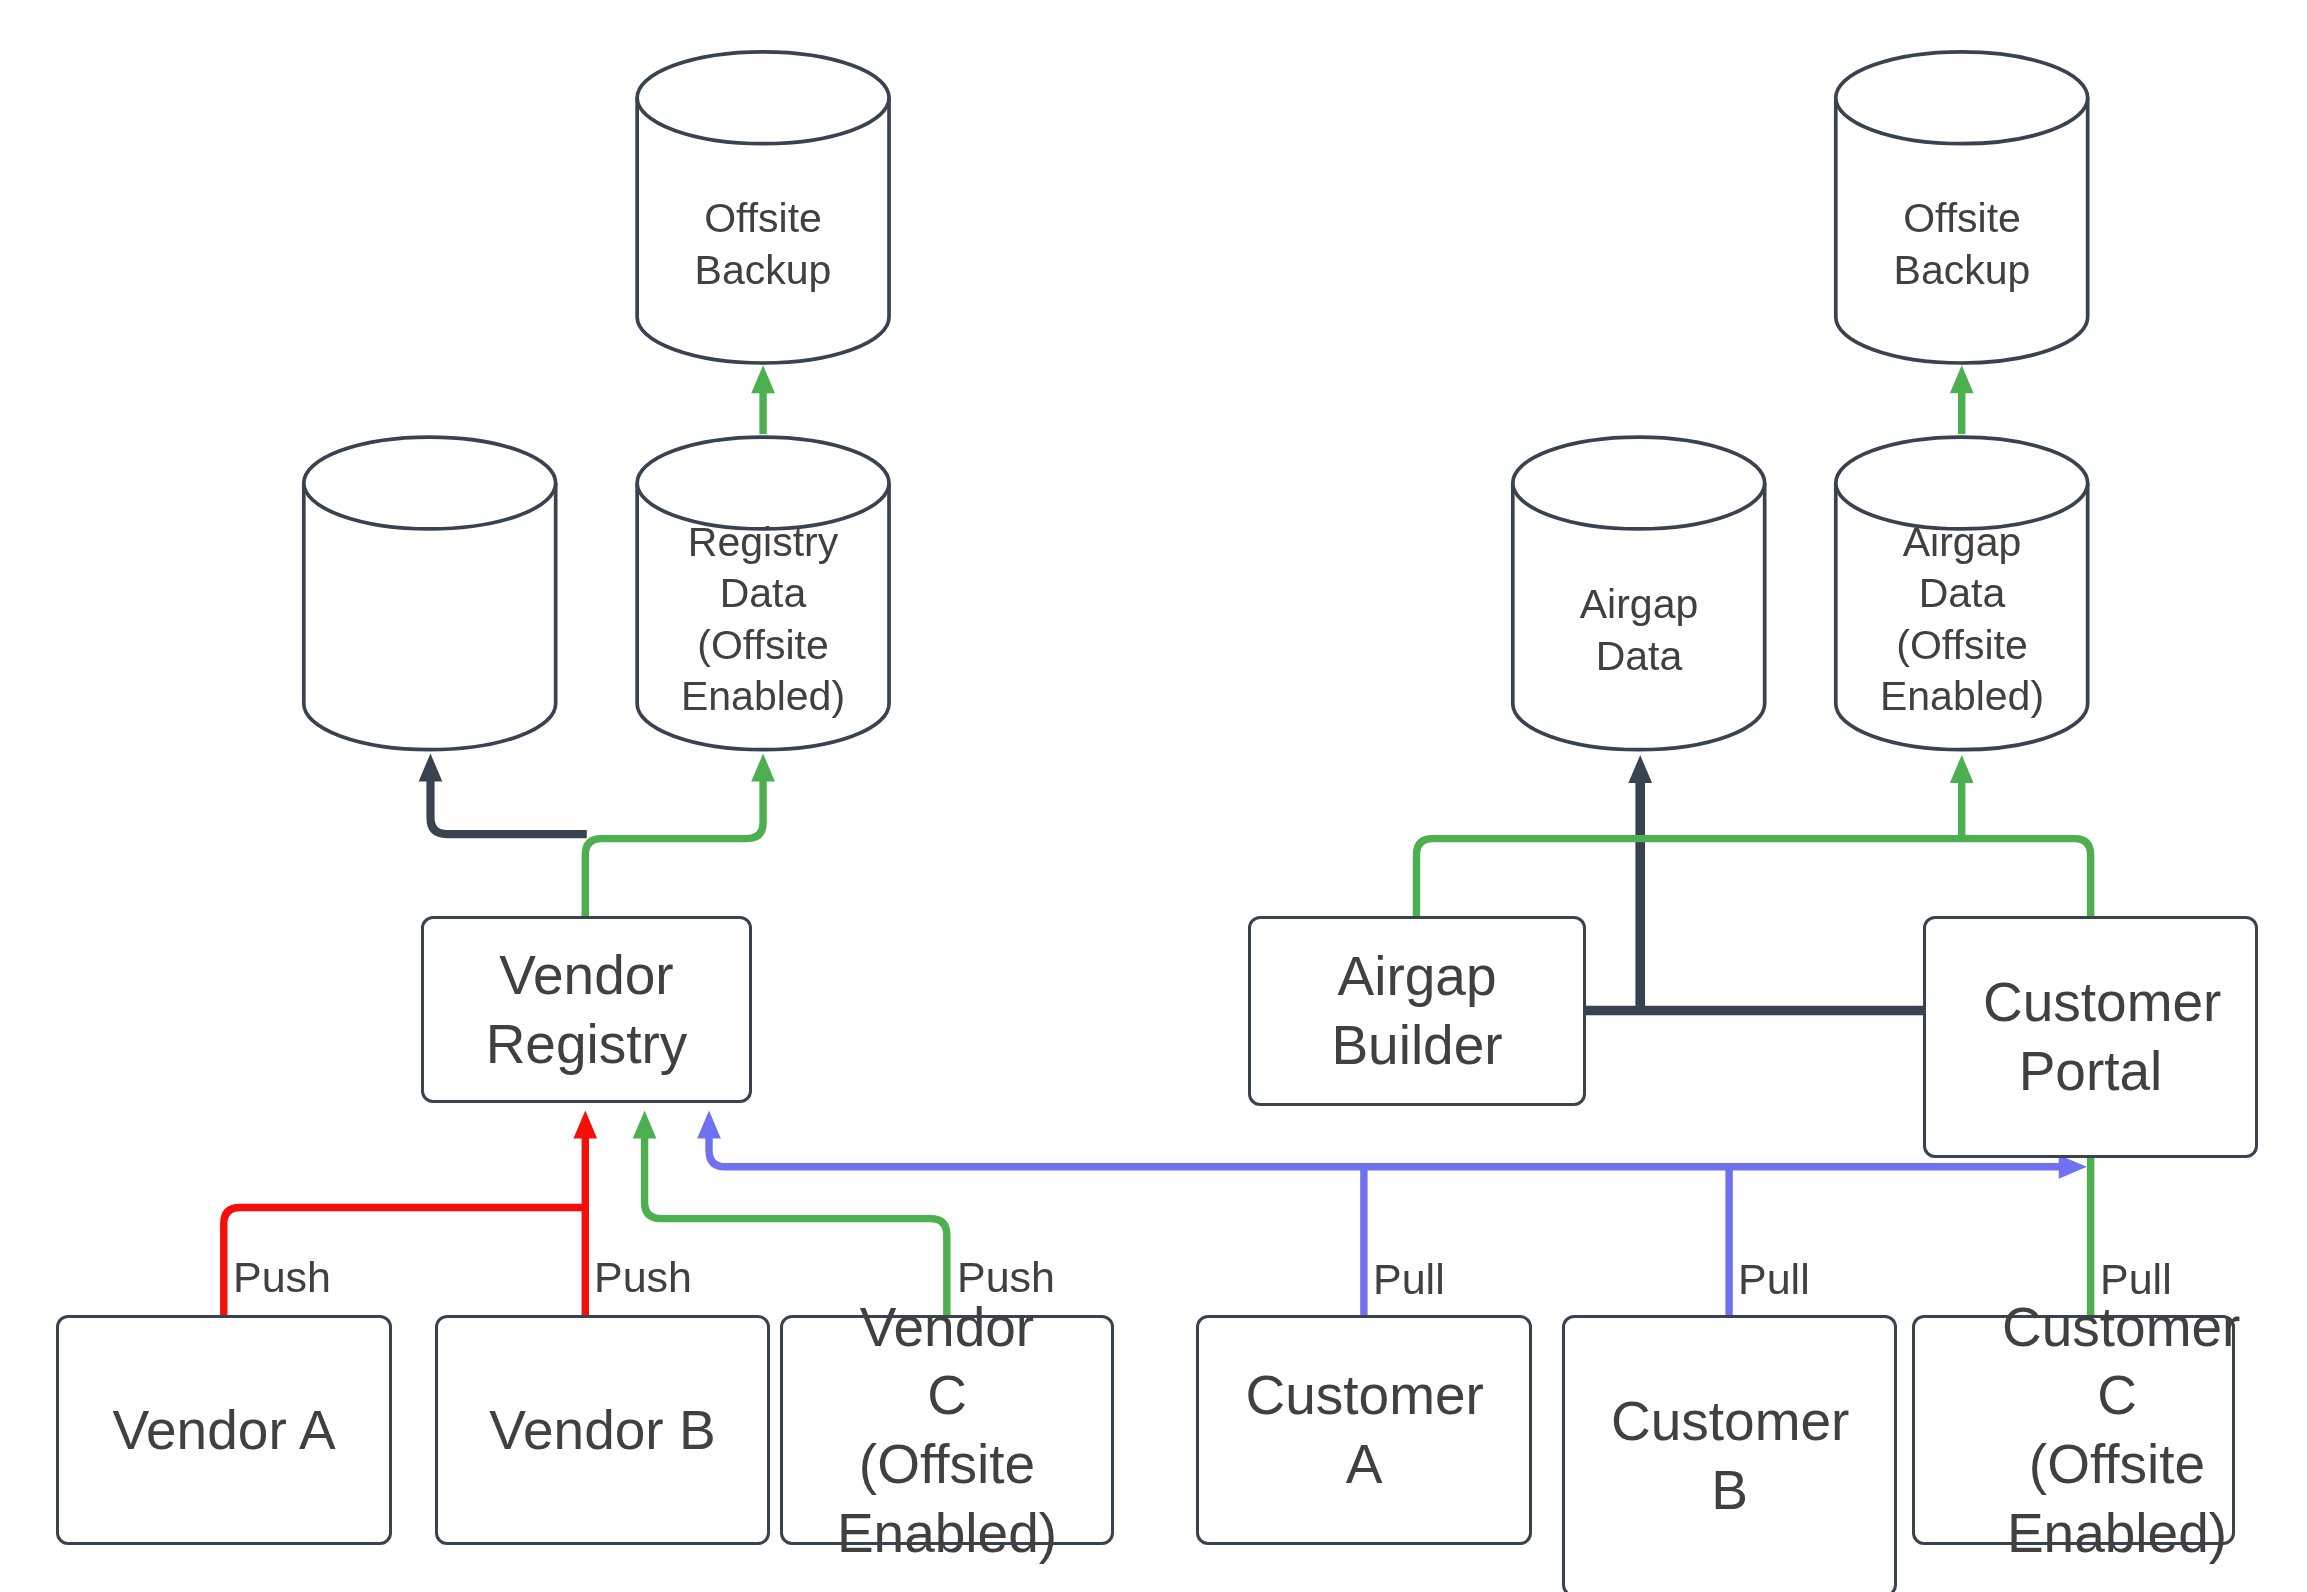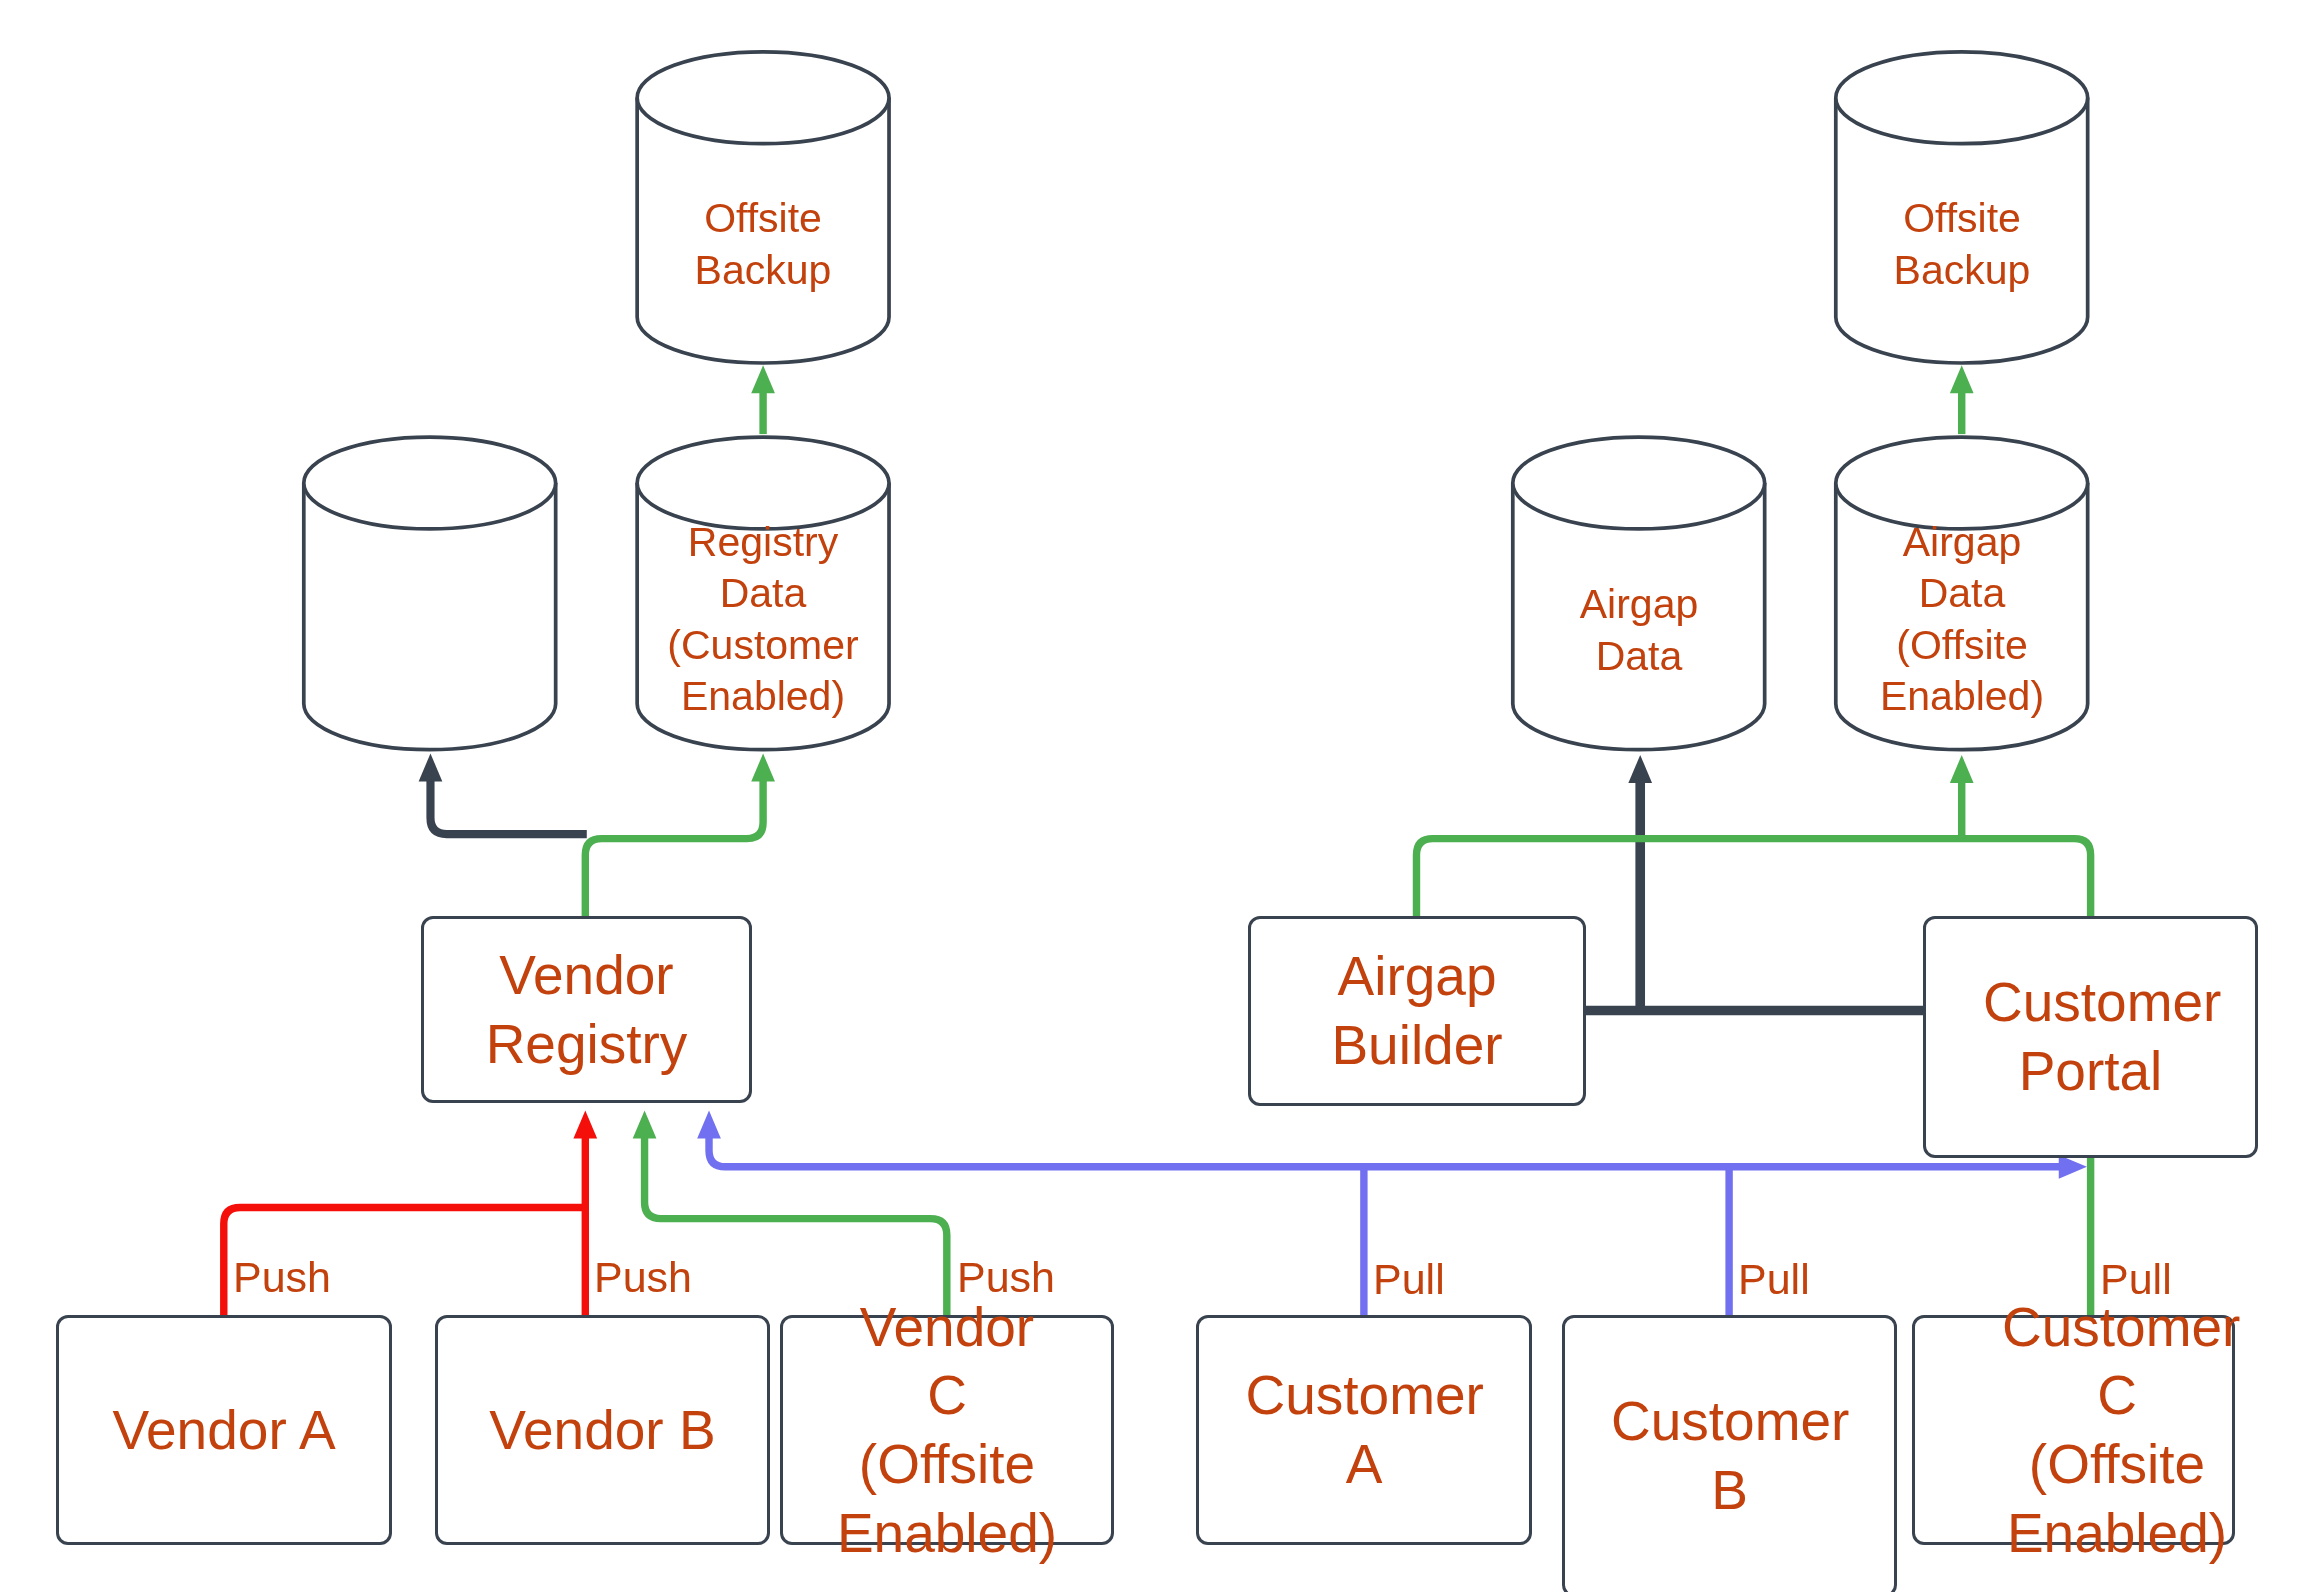--- a/index.html
+++ b/index.html
@@ -1,17 +1,17 @@
 <!DOCTYPE html>
 <html style="font-size:12px"><head>
 <meta charset="utf-8">
 <style>
   html,body{margin:0;padding:0;background:#ffffff;}
   #canvas{position:relative;width:2307px;height:1592px;background:#ffffff;overflow:hidden;
-          font-family:"Liberation Sans", sans-serif;color:#c2410c;}
+          font-family:"Liberation Sans", sans-serif;color:#404040;}
   #edges{position:absolute;left:0;top:0;width:2307px;height:1592px;}
   .node{position:absolute;background:#ffffff;border:3.7px solid #39434f;border-radius:12px;
         display:flex;align-items:center;justify-content:center;text-align:center;
         font-size:55px;line-height:1.25;box-sizing:border-box;}
   .node .lbl{display:inline-block;max-width:237px;}
   .cyl-label{position:absolute;display:flex;align-items:center;justify-content:center;
         text-align:center;font-size:41px;line-height:1.25;box-sizing:border-box;padding-top:74px;}
   .cyl-label .lbl{display:inline-block;max-width:211px;}
   .edge-label{position:absolute;font-size:43px;line-height:1.1;white-space:nowrap;}
 </style>
@@ -92,21 +92,21 @@
 
     <path d="M2648,586 L2648,530" fill="none" stroke="#4caf50" stroke-width="10" marker-end="url(#arrow-green)"></path>
 
     <path d="M2822,1775 L2822,1536" fill="none" stroke="#4caf50" stroke-width="10" marker-end="url(#arrow-green)"></path>
   </svg>
 
   <div class="cyl-label" style="left:637px;top:52px;width:252px;height:311px;">
     <span class="lbl">Offsite Backup</span>
   </div>
   <div class="cyl-label" style="left:637px;top:437px;width:252px;height:313px;padding-top:52px;">
-    <span class="lbl">Registry Data (Customer Enabled)</span>
+    <span class="lbl">Registry Data (Offsite Enabled)</span>
   </div>
   <div class="cyl-label" style="left:1836px;top:52px;width:252px;height:311px;">
     <span class="lbl">Offsite Backup</span>
   </div>
   <div class="cyl-label" style="left:1513px;top:437px;width:252px;height:313px;">
     <span class="lbl">Airgap Data</span>
   </div>
   <div class="cyl-label" style="left:1836px;top:437px;width:252px;height:313px;padding-top:52px;">
     <span class="lbl">Airgap Data (Offsite Enabled)</span>
   </div>

